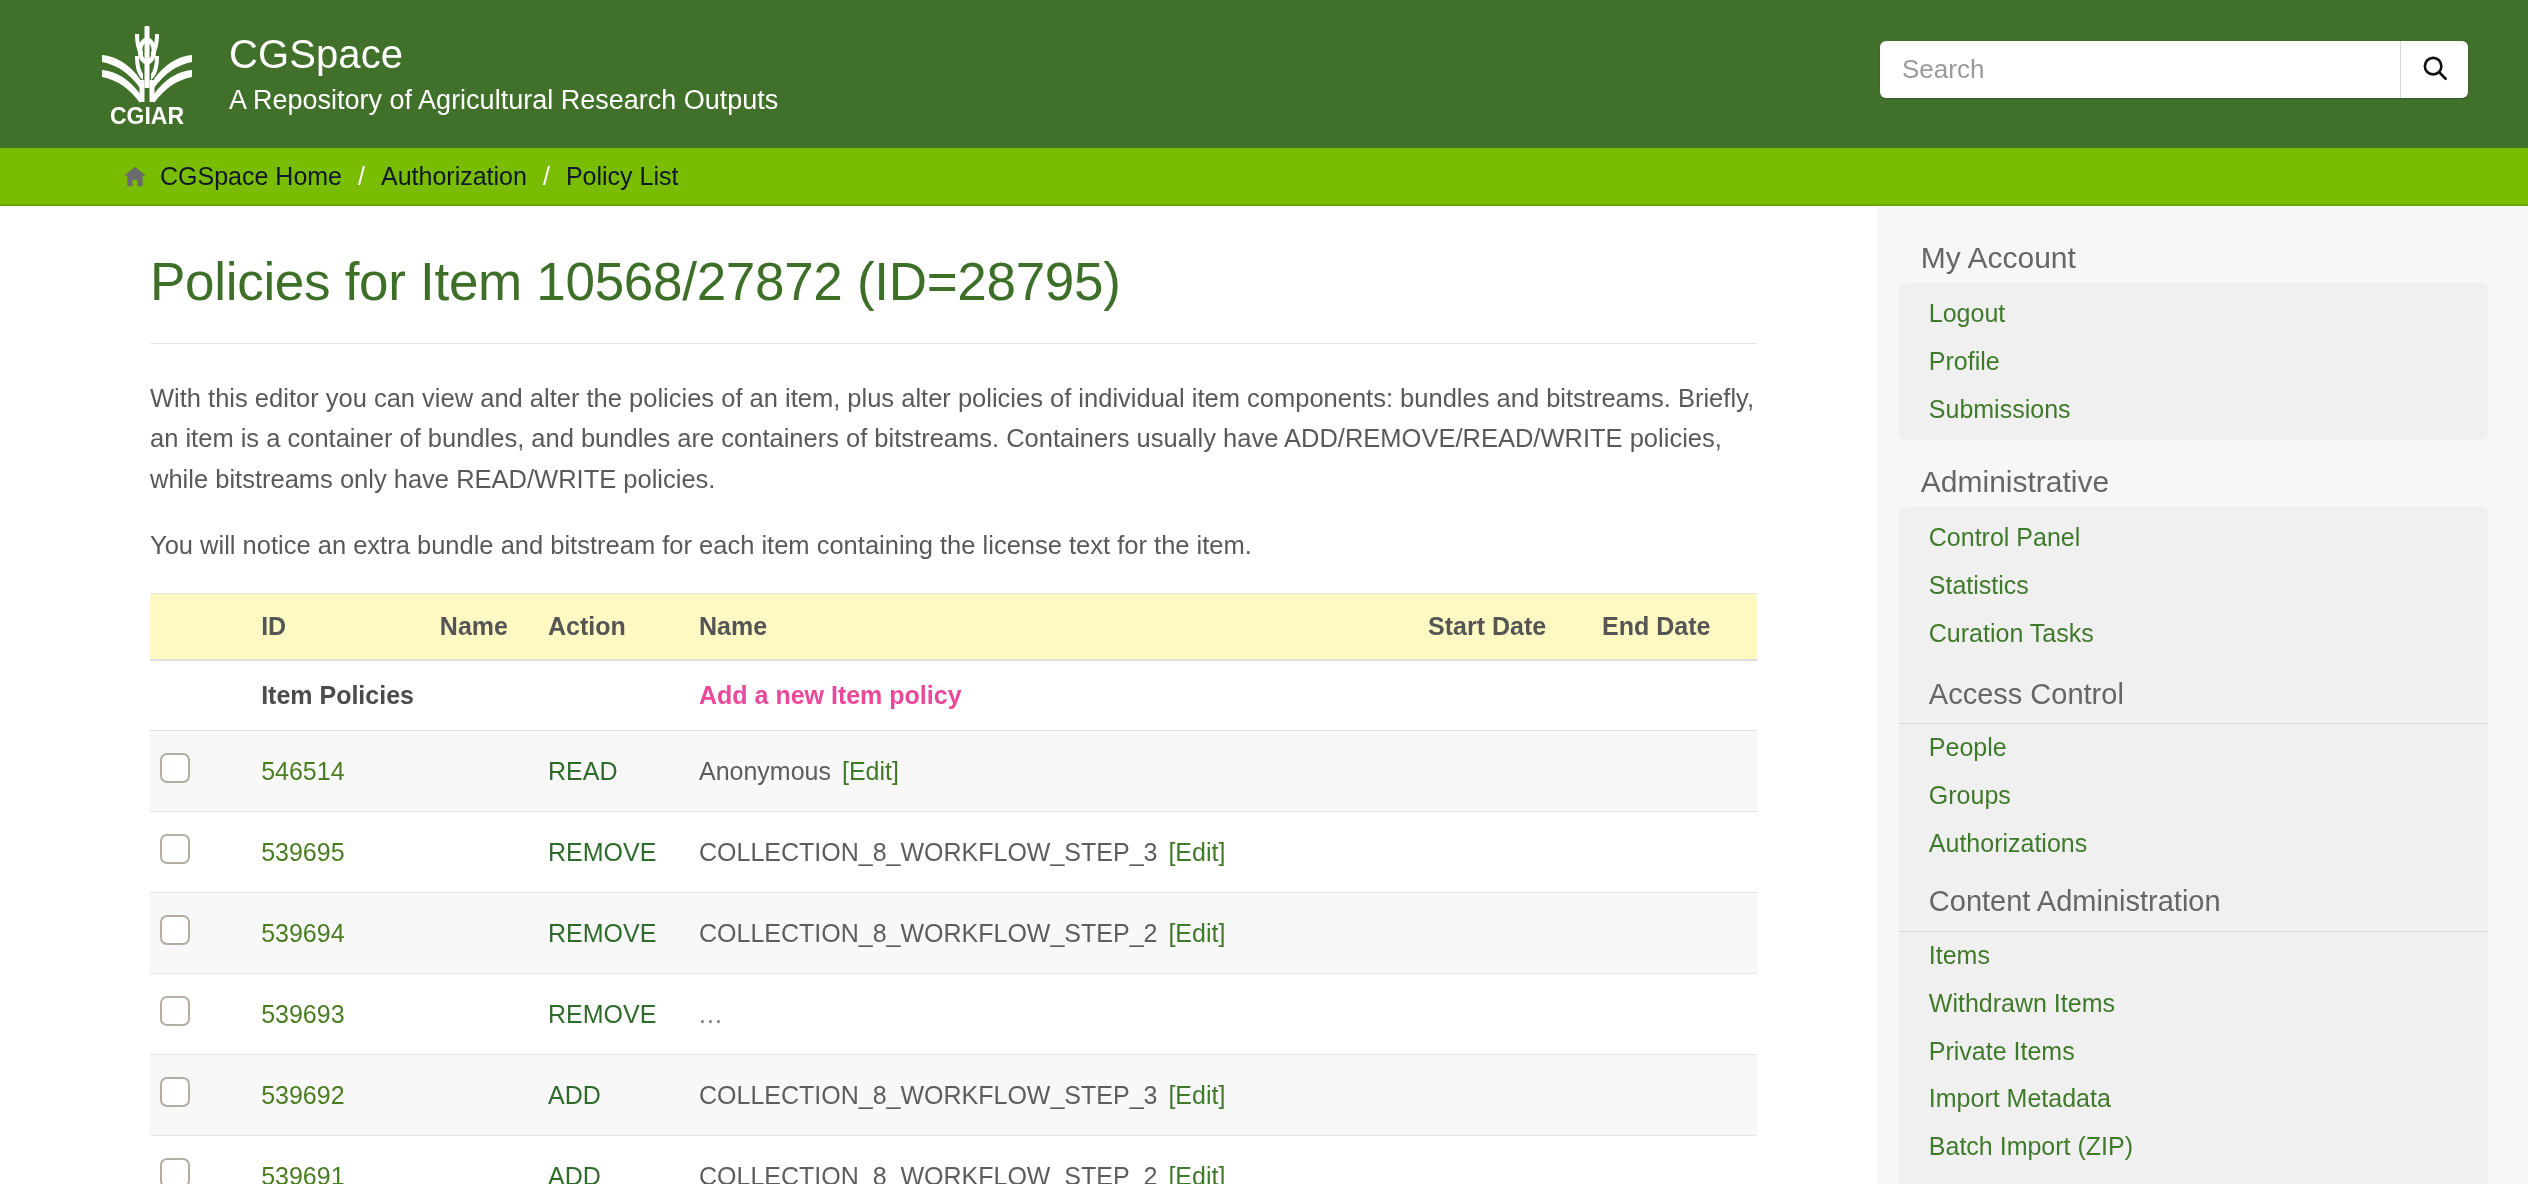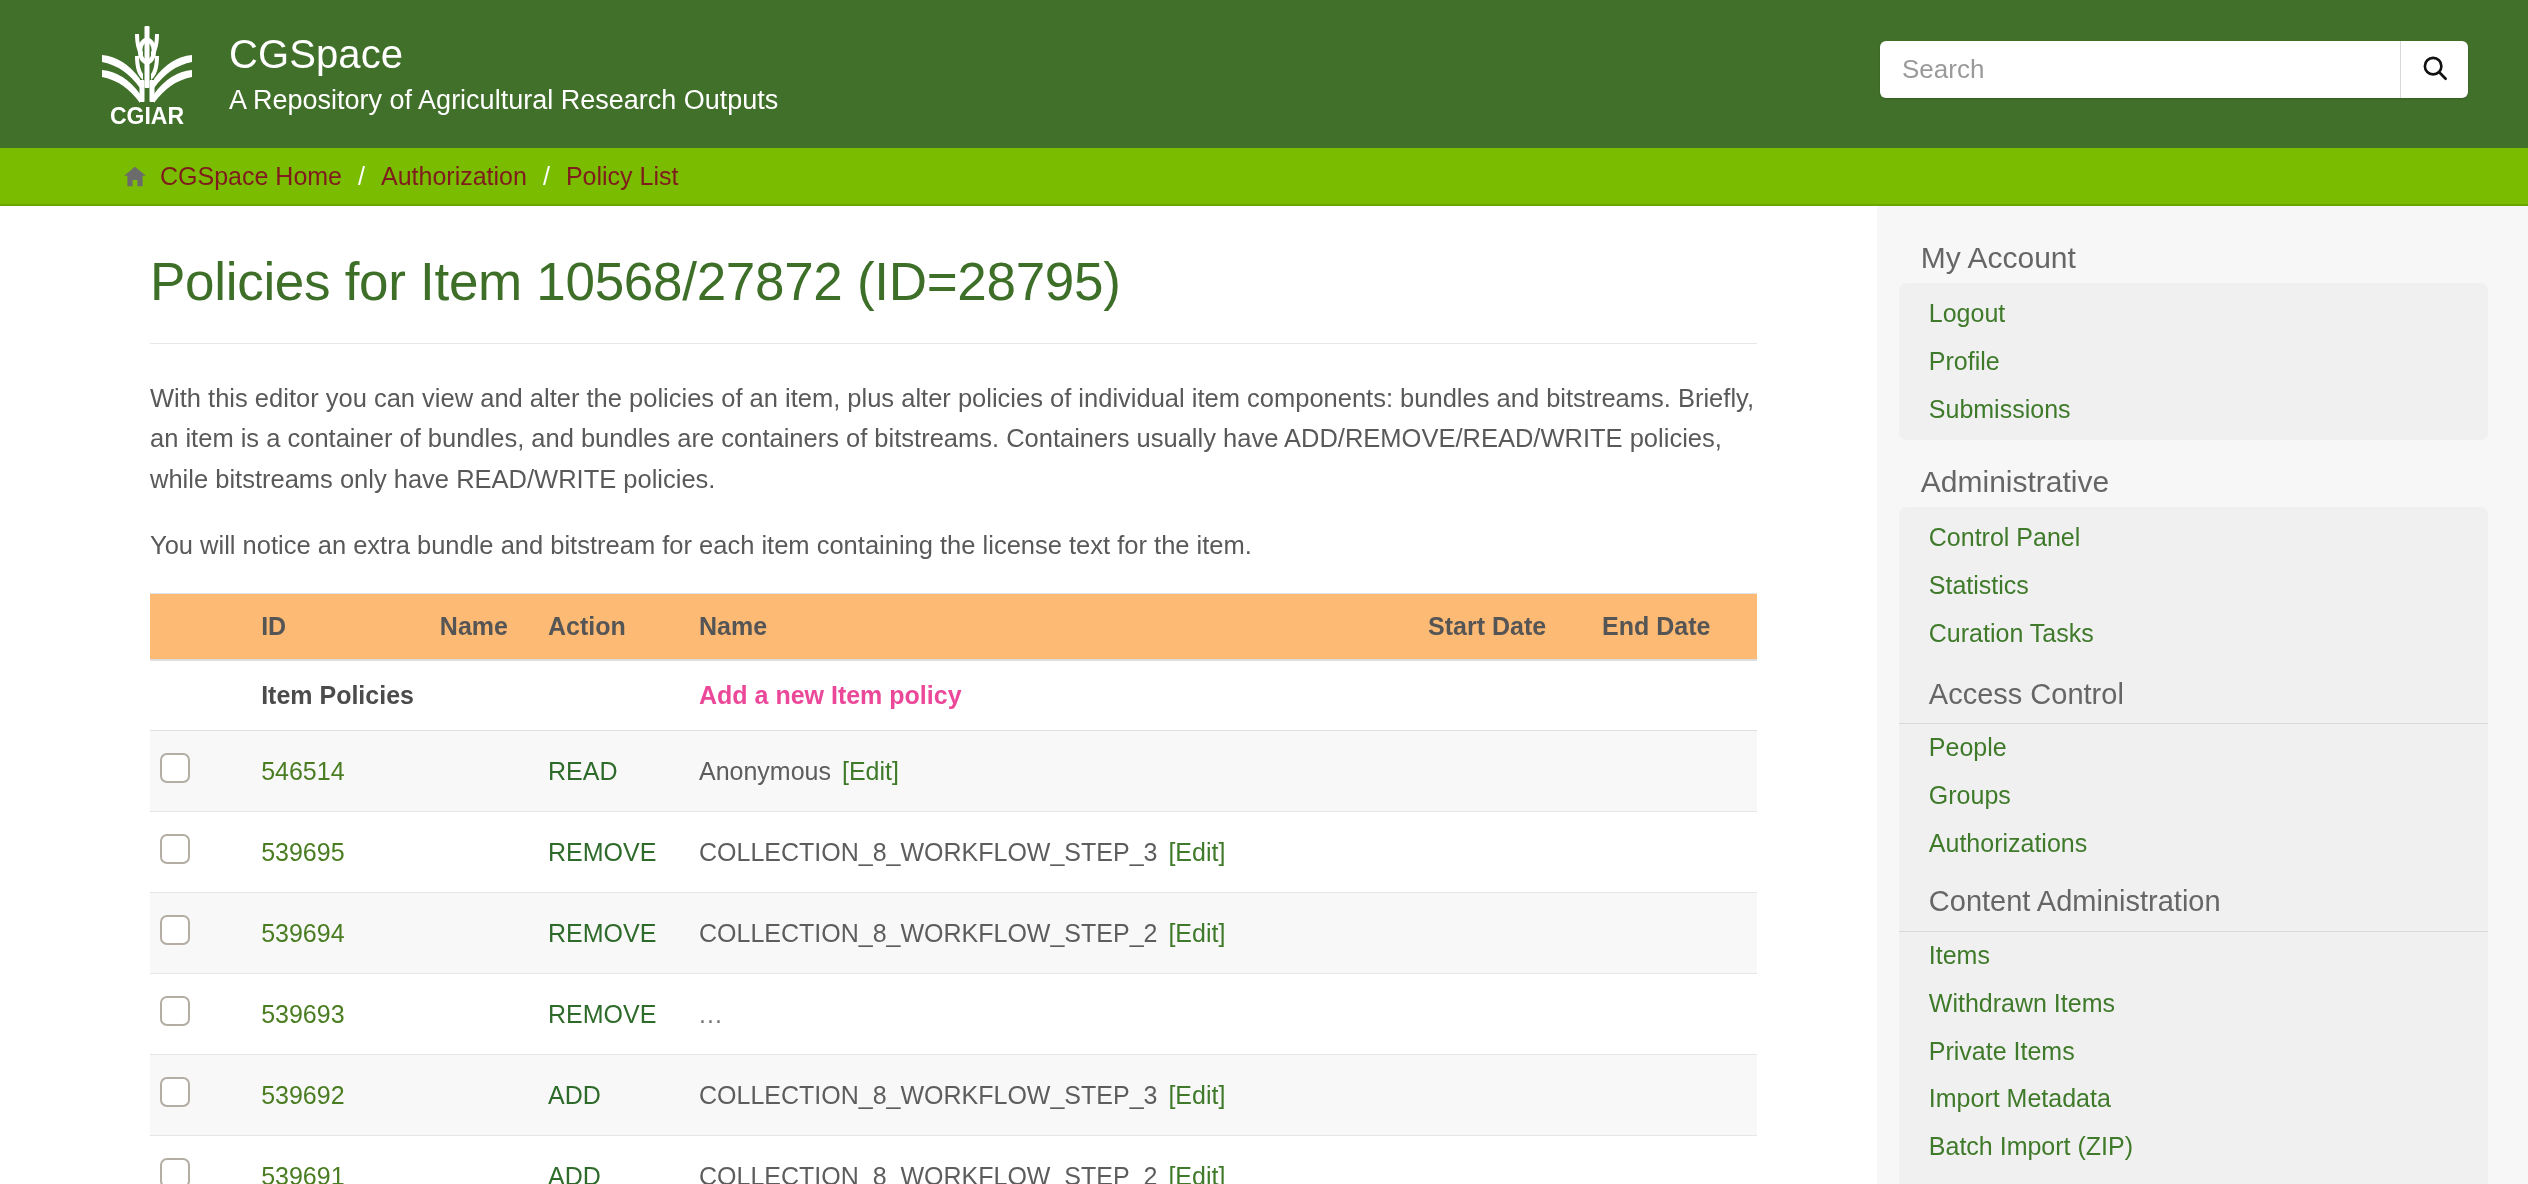--- a/index.html
+++ b/index.html
@@ -88,21 +88,21 @@
     height: 58px;
     background: #79bc00;
     display: flex;
     align-items: center;
     padding-left: 122px;
     gap: 0;
     border-bottom: 2px solid #6aa600;
   }
   .crumb-home-icon { margin-right: 12px; display: flex; align-items: center; }
   .crumb {
-    color: #7f1d1d;
+    color: #0f172a;
     font-size: 25px;
     text-decoration: none;
     text-align: center;
   }
   .crumb-sep {
     color: #ffffff;
     font-size: 25px;
     margin: 0 16px;
   }
 
@@ -140,21 +140,21 @@
   }
   .intro.second { margin-bottom: 28px; }
 
   
   .ptable {
     width: 100%;
     border-collapse: collapse;
     font-size: 25px;
   }
   .ptable thead th {
-    background: #fdba74;
+    background: #fef9c3;
     color: #555555;
     font-weight: bold;
     text-align: left;
     padding: 18px 10px;
     border-top: 1px solid #e3e3e3;
     border-bottom: 2px solid #dddddd;
     white-space: nowrap;
   }
   .col-check { width: 86px; }
   .col-id    { width: 152px; }

